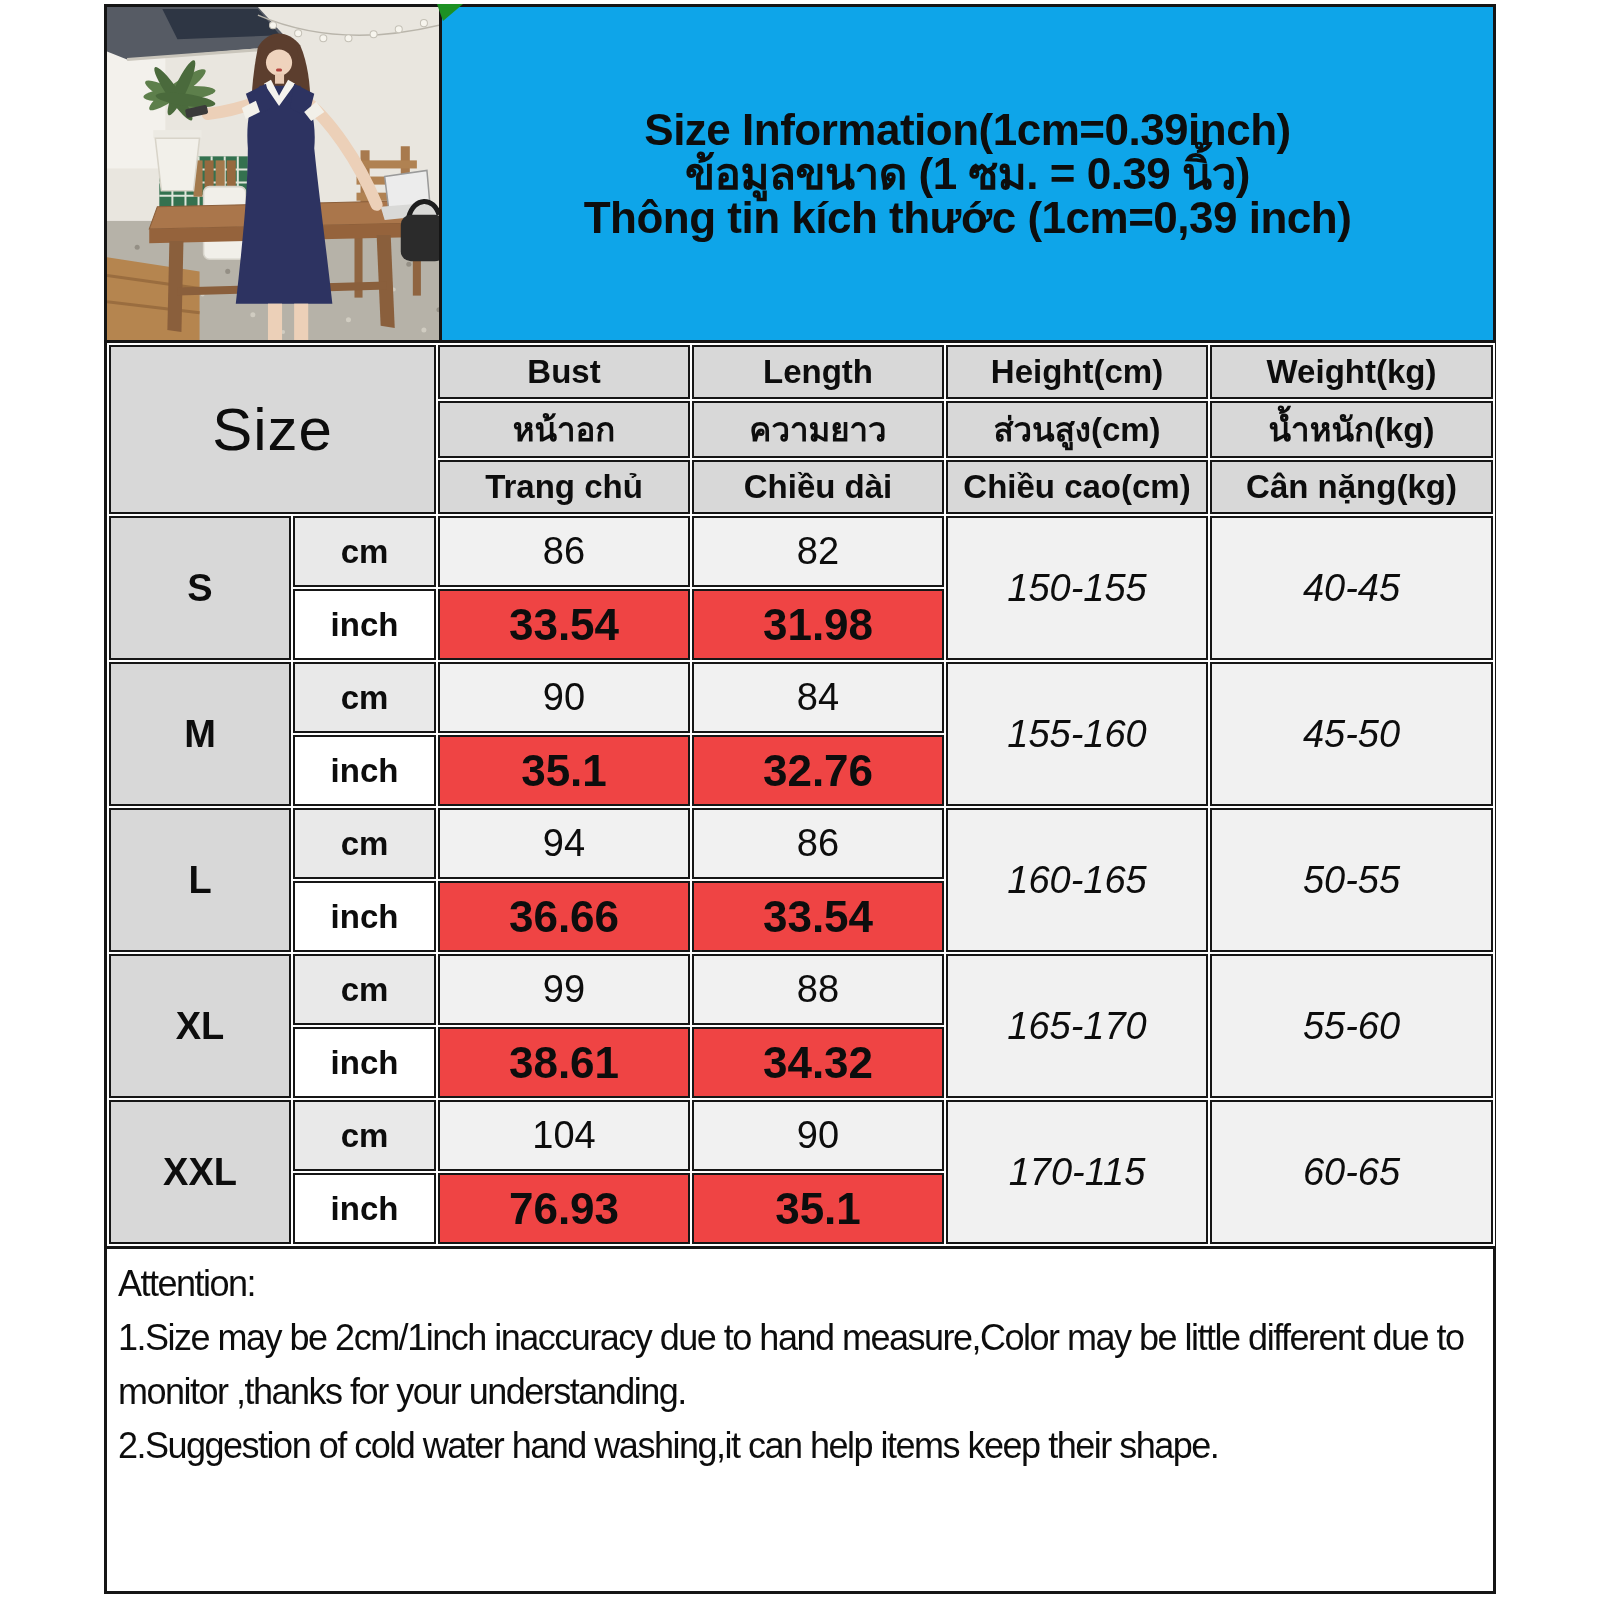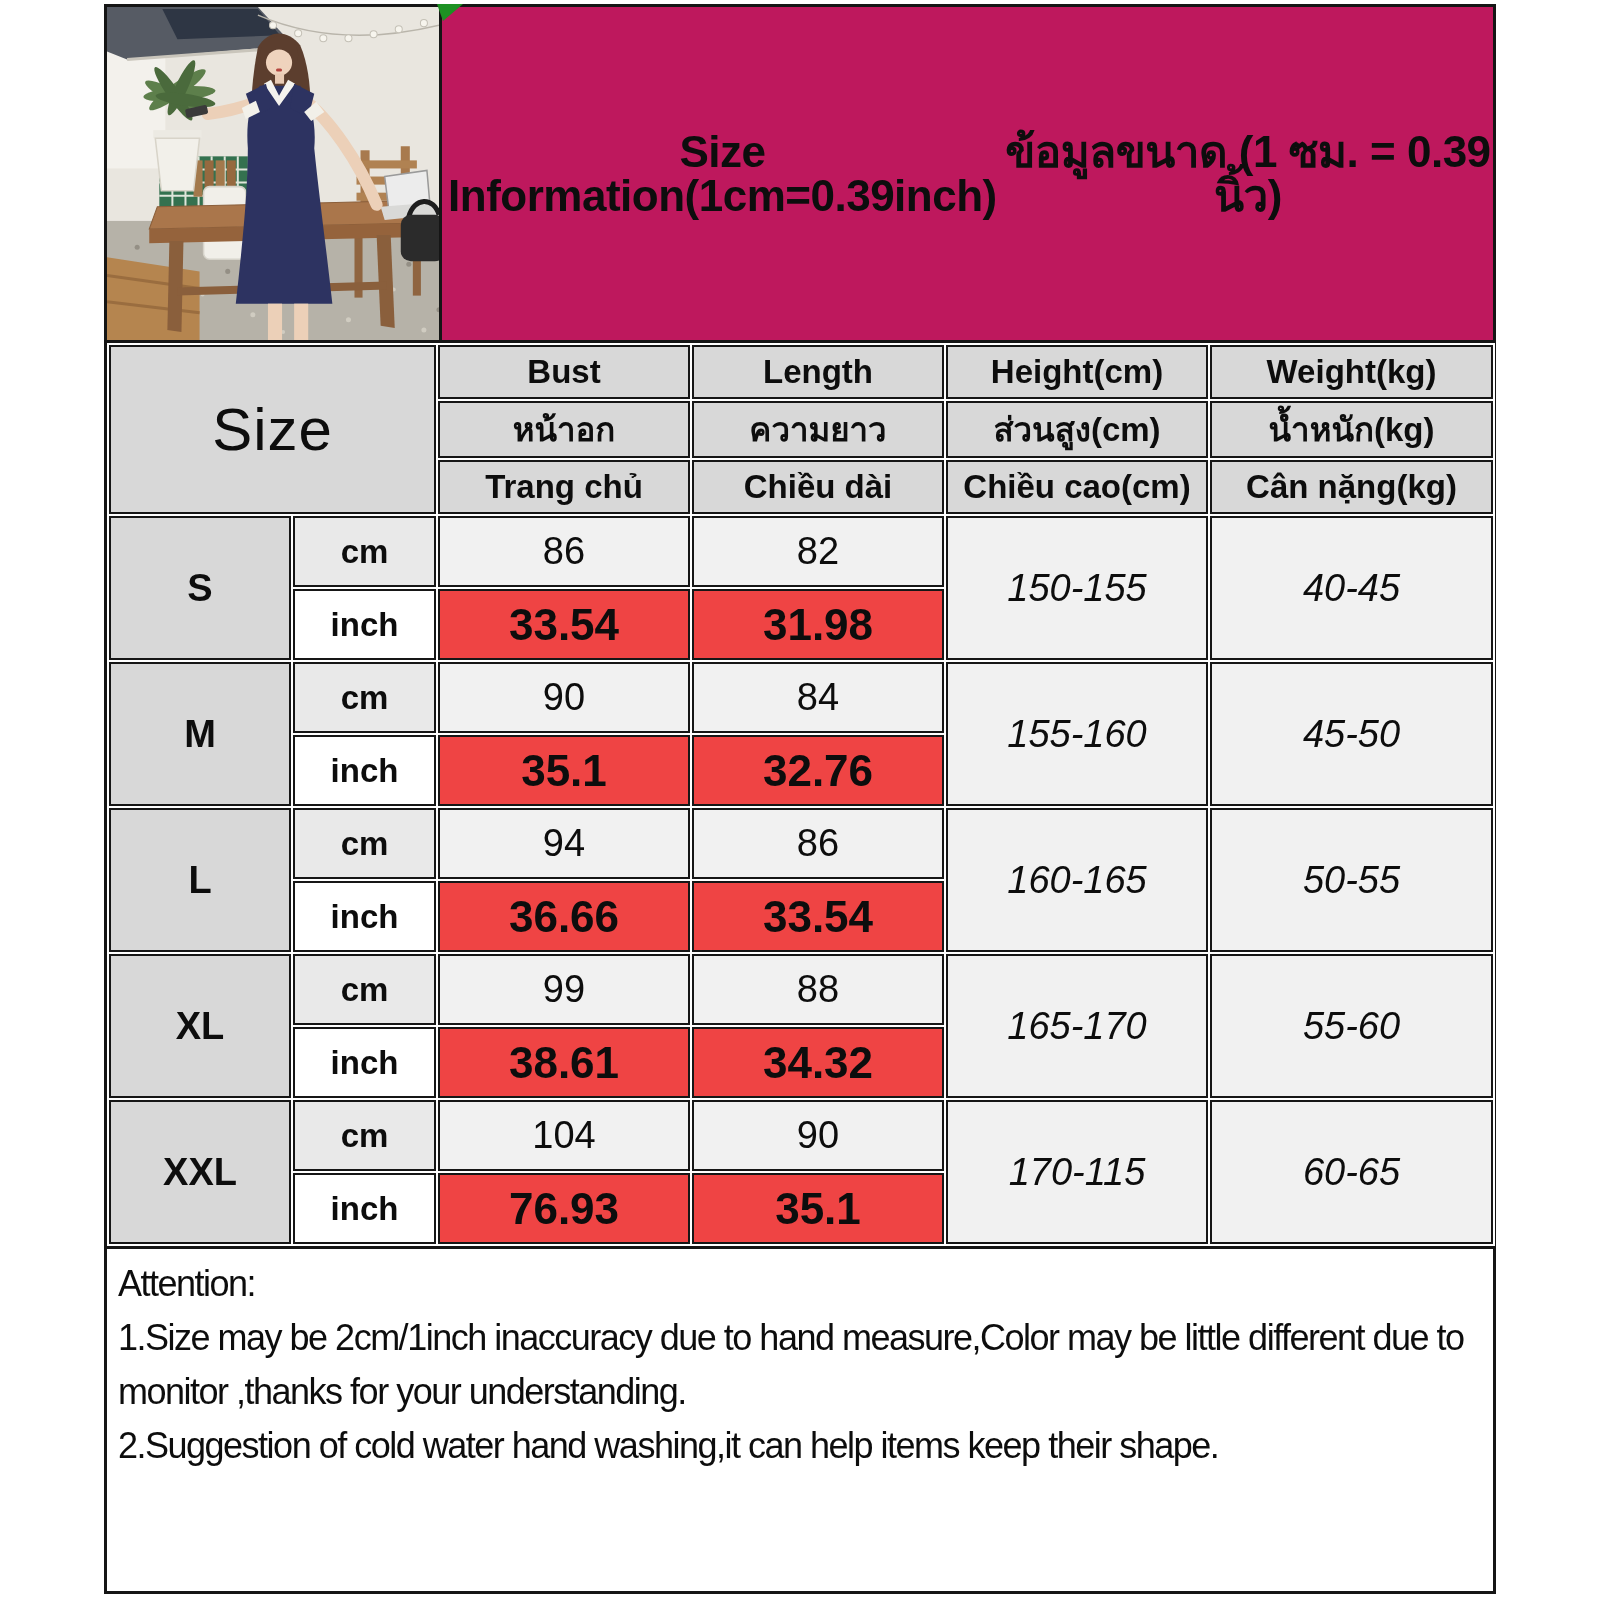--- a/index.html
+++ b/index.html
@@ -4,21 +4,21 @@
 <style>
   html,body{margin:0;padding:0;background:#ffffff;}
   body{width:1600px;height:1600px;overflow:hidden;font-family:"Liberation Sans","DejaVu Sans",sans-serif;color:#0d0d0d;}
   .sheet{position:relative;width:1600px;height:1600px;background:#ffffff;}
   .frame{position:absolute;left:104px;top:4px;width:1392px;height:1590px;box-sizing:border-box;
          border:3px solid #151515;background:#ffffff;display:flex;flex-direction:column;}
   
   .top{height:333px;flex:0 0 auto;display:flex;border-bottom:3px solid #151515;}
   .photo{width:332px;flex:0 0 auto;border-right:3px solid #151515;position:relative;background:#e9e6df;overflow:hidden;}
   .photo svg{display:block;width:100%;height:100%;}
-  .titlebox{flex:1;background:#be185d;display:flex;flex-direction:row;justify-content:center;align-items:center;}
+  .titlebox{flex:1;background:#0ea5e9;display:flex;flex-direction:column;justify-content:center;align-items:center;}
   .title-line{font-size:44px;font-weight:bold;line-height:1.0;letter-spacing:-0.5px;text-align:center;}
   .corner-marker{position:absolute;left:328px;top:-3px;width:30px;height:18px;z-index:5;}
   
   table.size-table{border-collapse:separate;border-spacing:2px;table-layout:fixed;width:100%;background:#ffffff;flex:0 0 auto;}
   .size-table td,.size-table th{border:2px solid #161616;text-align:center;vertical-align:middle;padding:0;overflow:hidden;}
   tr.r-hdr{height:54px;}
   tr.r-data{height:71px;}
   .hdr{background:#d8d8d8;font-weight:bold;font-size:33px;}
   .size-big{background:#d8d8d8;font-weight:normal;font-size:60px;letter-spacing:1px;}
   .size-cell{background:#d8d8d8;font-weight:bold;font-size:38px;}
@@ -194,20 +194,21 @@
 
             <rect x="160" y="294" width="14" height="36" fill="#ecd0b8"></rect>
             <rect x="186" y="294" width="14" height="36" fill="#ecd0b8"></rect>
           </g>
         </svg>
       </div>
 
       <div class="titlebox">
         <div class="title-line">Size Information(1cm=0.39inch)</div>
         <div class="title-line">ข้อมูลขนาด (1 ซม. = 0.39 นิ้ว)</div>
+        <div class="title-line">Thông tin kích thước (1cm=0,39 inch)</div>
       </div>
     </div>
 
     <table class="size-table">
       <colgroup>
         <col style="width:182px">
           <col style="width:143px">
           <col style="width:252px">
         <col style="width:252px">
           <col style="width:262px">

